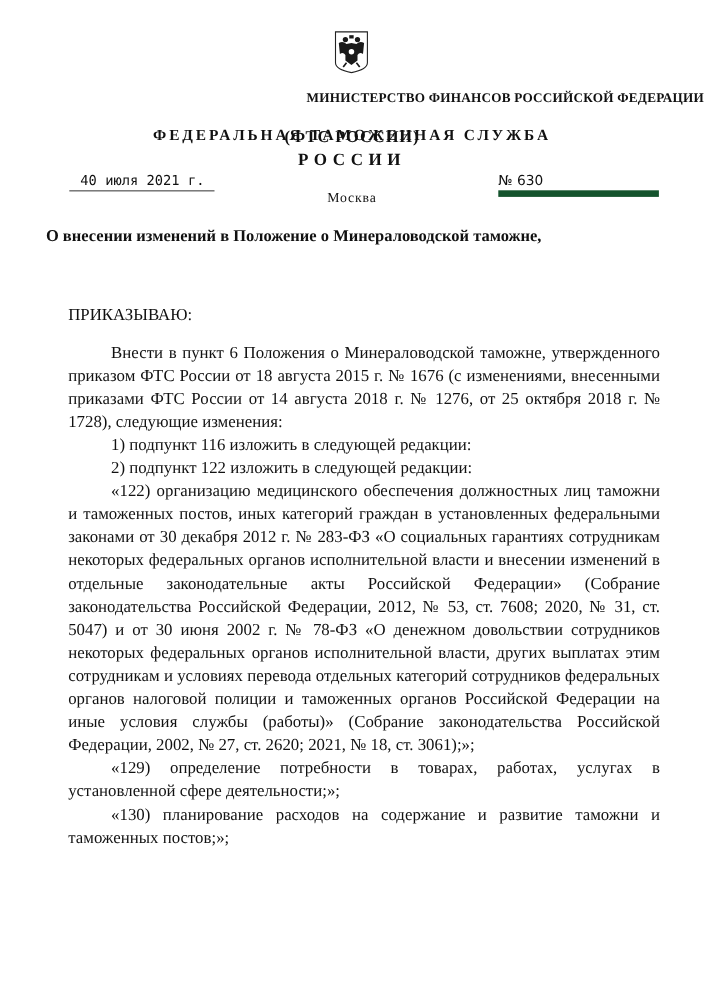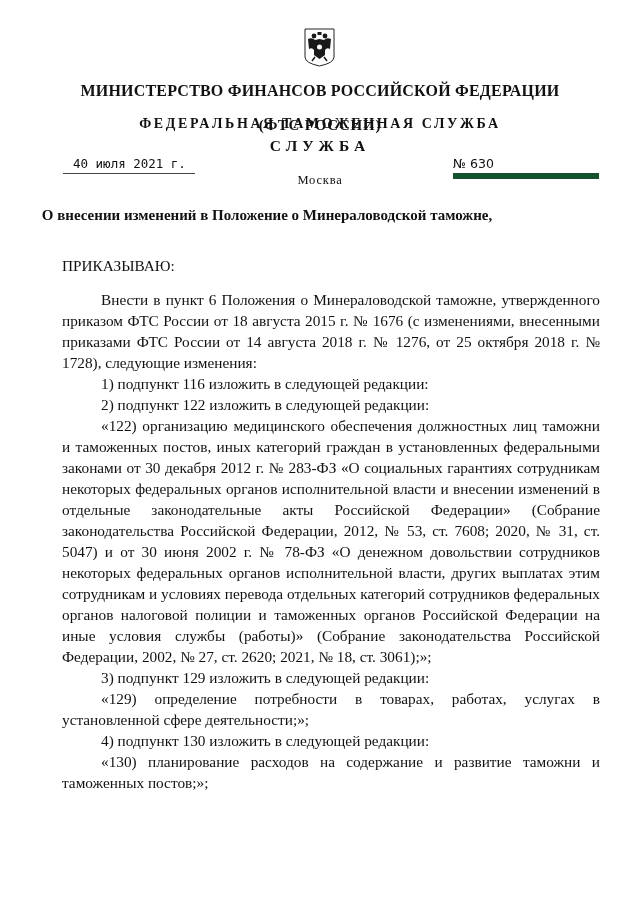--- a/index.html
+++ b/index.html
@@ -1,33 +1,33 @@
 <!DOCTYPE html>
 <html><head>
 <meta charset="utf-8">
 <style>
   html, body { margin:0; padding:0; background:#fff; }
   body { width:640px; height:905px; position:relative; overflow:hidden; color:#111;
          font-family:"Liberation Serif", "DejaVu Serif", serif; }
   .emblem { position:absolute; left:303px; top:27px; width:33px; height:40px; }
   .hdr { position:absolute; left:0; width:640px; text-align:center; font-weight:bold; white-space:nowrap; }
-  .ministry { top:82px; font-size:16px; letter-spacing:0.2px; }
+  .ministry { top:82px; font-size:12px; letter-spacing:0.2px;text-align:right; }
   .fts { top:116px; font-size:14px; letter-spacing:2.6px; }
   .fts2 { top:117px; font-size:15px; letter-spacing:0.8px; }
   .prikaz { top:137px; font-size:15.5px; letter-spacing:5px; }
   .date { position:absolute; left:63px; top:155px; width:122px; border-bottom:1px solid #444;
           font-family:"DejaVu Sans Mono", monospace; font-size:12.5px; padding-left:10px; line-height:18px; }
   .num { position:absolute; left:453px; top:155px; width:146px; border-bottom:6px solid #14532d;
          font-family:"DejaVu Sans", sans-serif; font-size:12.5px; line-height:18px; }
   .city { position:absolute; left:0; width:640px; top:173px; text-align:center; font-size:12.5px; letter-spacing:0.8px; }
   .title { position:absolute; left:0; width:534px; text-align:center; font-weight:bold; font-size:15px; line-height:20px; top:205px; }
   .body { position:absolute; left:62px; width:538px; top:255px; font-size:15.3px; line-height:21px; }
   .p { text-align:justify; text-align-last:left; margin:0; }
   .ind { text-indent:39px; }
-  .order { margin-bottom:13px; }
+  .order { margin-bottom:13px;margin-top:21px; }
 </style>
 </head>
 <body>
 
 <div class="emblem">
   <svg width="33" height="40" viewBox="0 0 33 40">
     <path d="M2 2 H31 V30 Q31 36 16.5 39 Q2 36 2 30 Z" fill="#fff" stroke="#222" stroke-width="1"></path>
     <g fill="#1a1a1a">
       <circle cx="11" cy="9" r="2.4"></circle>
         <circle cx="22" cy="9" r="2.4"></circle>
@@ -35,33 +35,31 @@
       <path d="M5 12 Q9 10 12 13 L16.5 12 L21 13 Q24 10 28 12 L27 22 Q24 20 22 23 L22 28 L16.5 32 L11 28 L11 23 Q9 20 6 22 Z"></path>
       <path d="M12 30 L9 34 M21 30 L24 34" stroke="#1a1a1a" stroke-width="1.5"></path>
     </g>
     <circle cx="16.5" cy="20" r="2.5" fill="#fff"></circle>
   </svg>
 </div>
 
 <div class="hdr ministry">МИНИСТЕРСТВО ФИНАНСОВ РОССИЙСКОЙ ФЕДЕРАЦИИ</div>
 <div class="hdr fts">ФЕДЕРАЛЬНАЯ ТАМОЖЕННАЯ СЛУЖБА</div>
 <div class="hdr fts2">(ФТС РОССИИ)</div>
-<div class="hdr prikaz">СЛУЖБА</div>
+<div class="hdr prikaz">РОССИИ</div>
 
 <div class="date">40 июля 2021 г.</div>
 <div class="num">№ 630</div>
 <div class="city">Москва</div>
 
 <div class="title">
   <div>О внесении изменений в Положение о Минераловодской таможне,</div>
 </div>
 
 <div class="body">
   <p class="p order">ПРИКАЗЫВАЮ:</p>
   <p class="p ind">Внести в пункт 6 Положения о Минераловодской таможне, утвержденного приказом ФТС России от 18 августа 2015 г. № 1676 (с изменениями, внесенными приказами ФТС России от 14 августа 2018 г. № 1276, от 25 октября 2018 г. № 1728), следующие изменения:</p>
   <p class="p ind">1) подпункт 116 изложить в следующей редакции:</p>
   <p class="p ind">2) подпункт 122 изложить в следующей редакции:</p>
   <p class="p ind">«122) организацию медицинского обеспечения должностных лиц таможни и таможенных постов, иных категорий граждан в установленных федеральными законами от 30 декабря 2012 г. № 283-ФЗ «О социальных гарантиях сотрудникам некоторых федеральных органов исполнительной власти и внесении изменений в отдельные законодательные акты Российской Федерации» (Собрание законодательства Российской Федерации, 2012, № 53, ст. 7608; 2020, № 31, ст. 5047) и от 30 июня 2002 г. № 78-ФЗ «О денежном довольствии сотрудников некоторых федеральных органов исполнительной власти, других выплатах этим сотрудникам и условиях перевода отдельных категорий сотрудников федеральных органов налоговой полиции и таможенных органов Российской Федерации на иные условия службы (работы)» (Собрание законодательства Российской Федерации, 2002, № 27, ст. 2620; 2021, № 18, ст. 3061);»;</p>
-  <p class="p ind">3) подпункт 129 изложить в следующей редакции:</p>
   <p class="p ind">«129) определение потребности в товарах, работах, услугах в установленной сфере деятельности;»;</p>
-  <p class="p ind">4) подпункт 130 изложить в следующей редакции:</p>
   <p class="p ind">«130) планирование расходов на содержание и развитие таможни и таможенных постов;»;</p>
 </div>
 
 </body></html>

